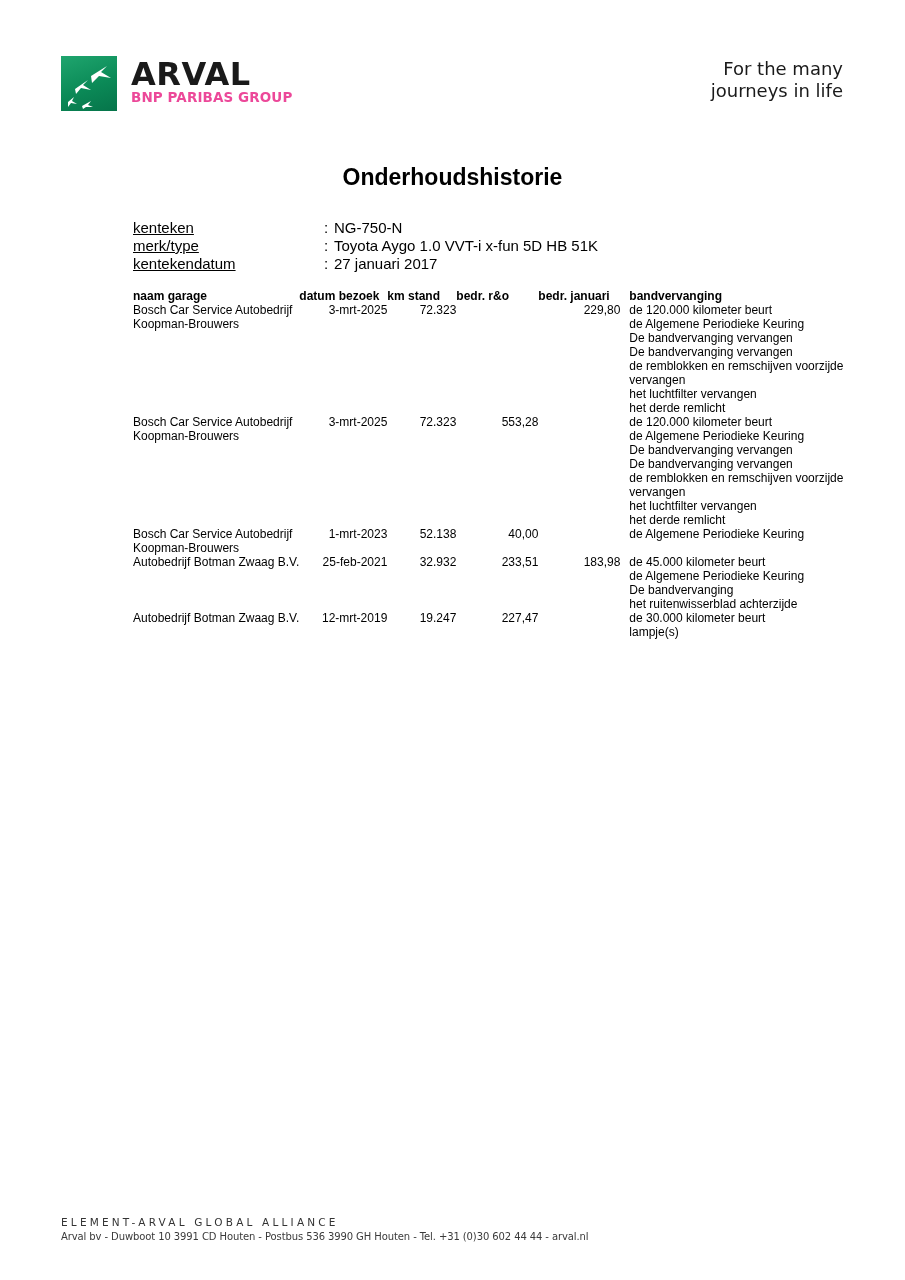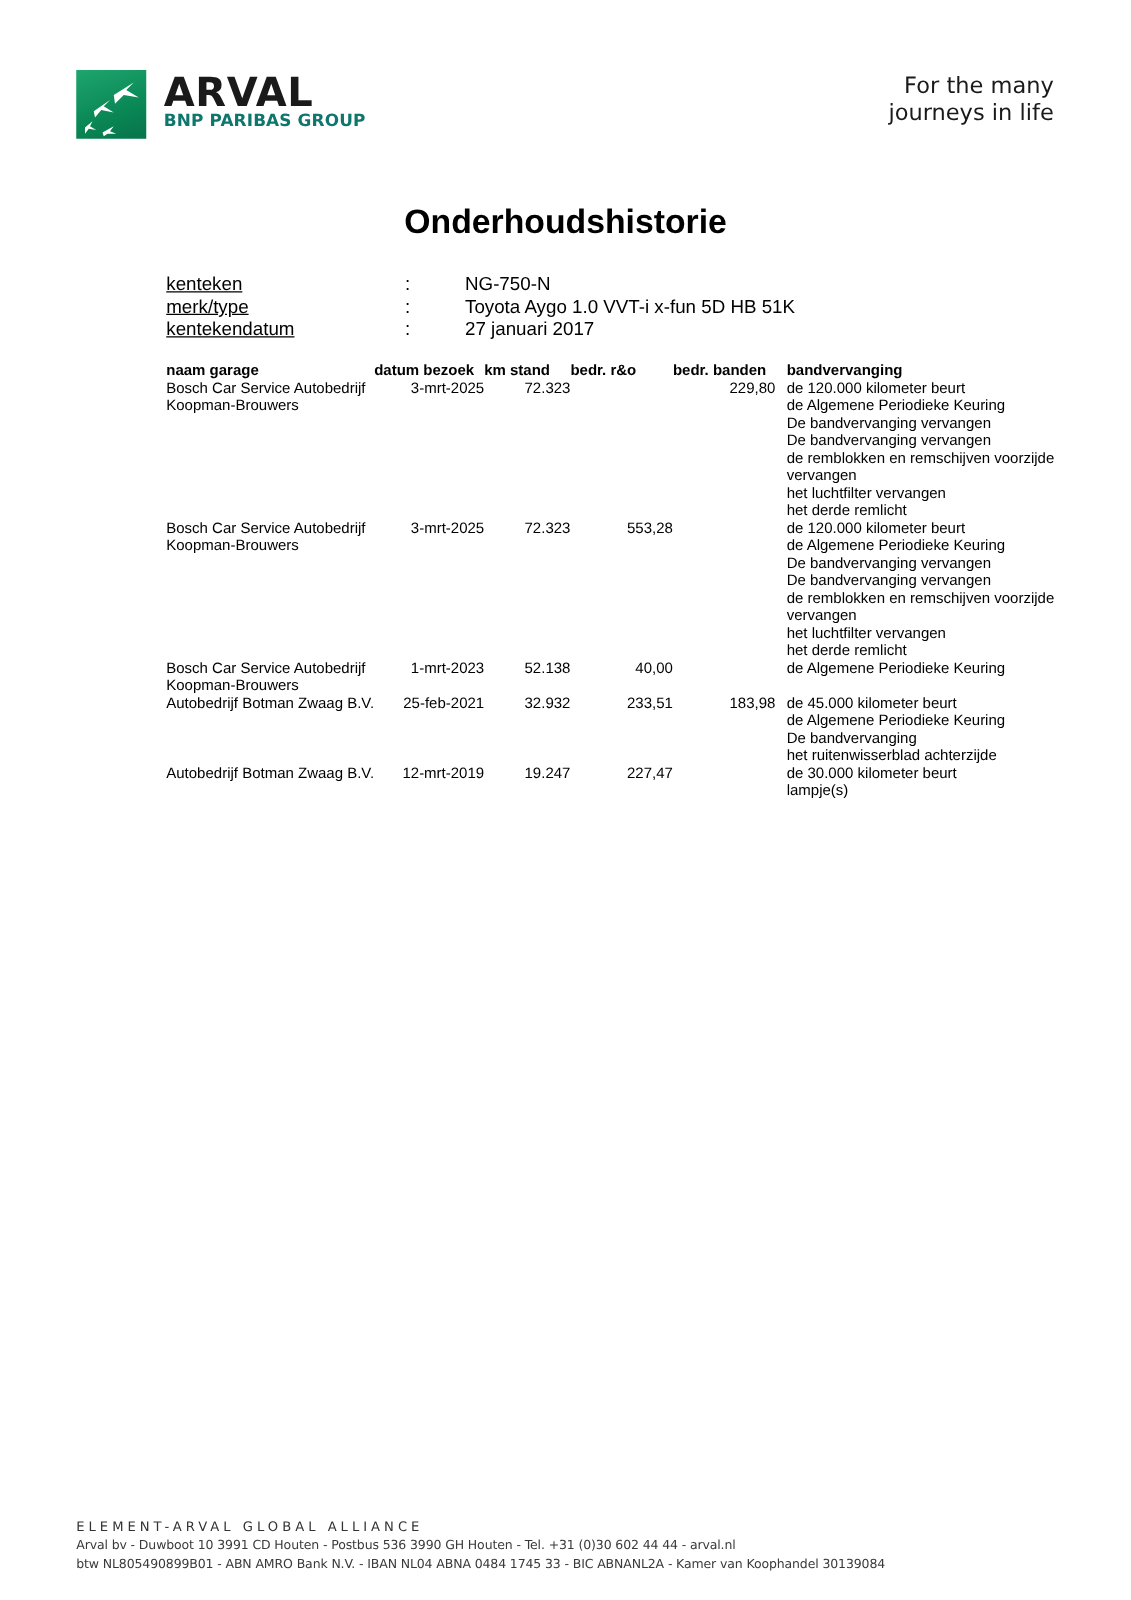--- a/index.html
+++ b/index.html
@@ -1,28 +1,28 @@
 <!DOCTYPE html>
 <html><head>
 <meta charset="utf-8">
 <style>
   html, body { margin: 0; padding: 0; background: #ffffff; }
   body { width: 905px; height: 1280px; position: relative; overflow: hidden; font-family: "Liberation Sans", sans-serif; color: #000; }
   .logo-box { position: absolute; left: 61px; top: 56px; width: 56px; height: 55px; background: linear-gradient(160deg, #1fa56e 0%, #0b8a57 55%, #06744a 100%); }
   .logo-box svg { display: block; }
   .brand-name { position: absolute; left: 131px; top: 58px; font-family: "DejaVu Sans", sans-serif; font-weight: bold; font-size: 32px; letter-spacing: 0.5px; color: #1a1a1a; line-height: 1; }
-  .brand-group { position: absolute; left: 131px; top: 91px; font-family: "DejaVu Sans", sans-serif; font-weight: bold; font-size: 13.5px; color: #0f766e; line-height: 1; letter-spacing: 0.1px; }
+  .brand-group { position: absolute; left: 131px; top: 91px; font-family: "DejaVu Sans", sans-serif; font-weight: bold; font-size: 13.5px; color: #ec4899; line-height: 1; letter-spacing: 0.1px; }
   .tagline { position: absolute; right: 62px; top: 58px; text-align: right; font-family: "DejaVu Sans", sans-serif; font-size: 18px; line-height: 22px; color: #1a1a1a; }
   .tagline div { white-space: nowrap; margin-left: 40px; }
-  .doc-title { position: absolute; left: 0; width: 905px; top: 163px; text-align: center; font-weight: bold; font-size: 27px; line-height: 28px; }
+  .doc-title { position: absolute; left: 0; width: 905px; top: 163px; text-align: center; font-weight: bold; font-size: 23px; line-height: 28px; }
   .meta { position: absolute; left: 133px; top: 219px; font-size: 15px; line-height: 18px; }
   .meta-row { display: flex; height: 18px; }
   .meta-label { width: 191px; text-decoration: underline; }
   .meta-sep { width: 10px; }
-  .meta-value { white-space: nowrap; margin-left: 38px; }
+  .meta-value { white-space: nowrap; }
   table.hist { position: absolute; left: 133px; top: 289px; border-collapse: collapse; font-size: 12px; line-height: 14px; }
   table.hist th, table.hist td { padding: 0; vertical-align: top; white-space: nowrap; }
   table.hist th { font-weight: bold; text-align: left; }
   .c-garage { width: 148px; text-align: left; }
   .c-datum { width: 88px; text-align: right; }
   .c-km { width: 69px; text-align: right; }
   .c-ro { width: 82px; text-align: right; }
   .c-banden { width: 82px; text-align: right; }
   .c-werk { width: 230px; text-align: left; padding-left: 9px !important; }
   th.c-datum, th.c-km, th.c-ro, th.c-banden { text-align: right; }
@@ -71,21 +71,21 @@
   </div>
 </div>
 
 <table class="hist">
   <thead>
     <tr>
       <th class="c-garage">naam garage</th>
       <th class="c-datum">datum bezoek</th>
       <th class="c-km">km stand</th>
       <th class="c-ro">bedr. r&amp;o</th>
-      <th class="c-banden">bedr. banden</th>
+      <th class="c-banden">bedr. januari</th>
       <th class="c-werk">bandvervanging</th>
     </tr>
   </thead>
   <tbody>
 
     <tr>
       <td class="c-garage">
         <span class="garage-line">Bosch Car Service Autobedrijf</span>
         <span class="garage-line">Koopman-Brouwers</span>
       </td>
@@ -168,14 +168,13 @@
         <span class="work-line">de 30.000 kilometer beurt</span>
         <span class="work-line">lampje(s)</span>
       </td>
     </tr>
   </tbody>
 </table>
 
 <div class="footer">
   <div class="footer-alliance">ELEMENT-ARVAL GLOBAL ALLIANCE</div>
   <div class="footer-line">Arval bv - Duwboot 10  3991 CD Houten - Postbus 536  3990 GH Houten - Tel. +31 (0)30 602 44 44 - arval.nl</div>
-  <div class="footer-line">btw NL805490899B01 - ABN AMRO Bank N.V. - IBAN NL04 ABNA 0484 1745 33 - BIC ABNANL2A - Kamer van Koophandel  30139084</div>
 </div>
 
 </body></html>

